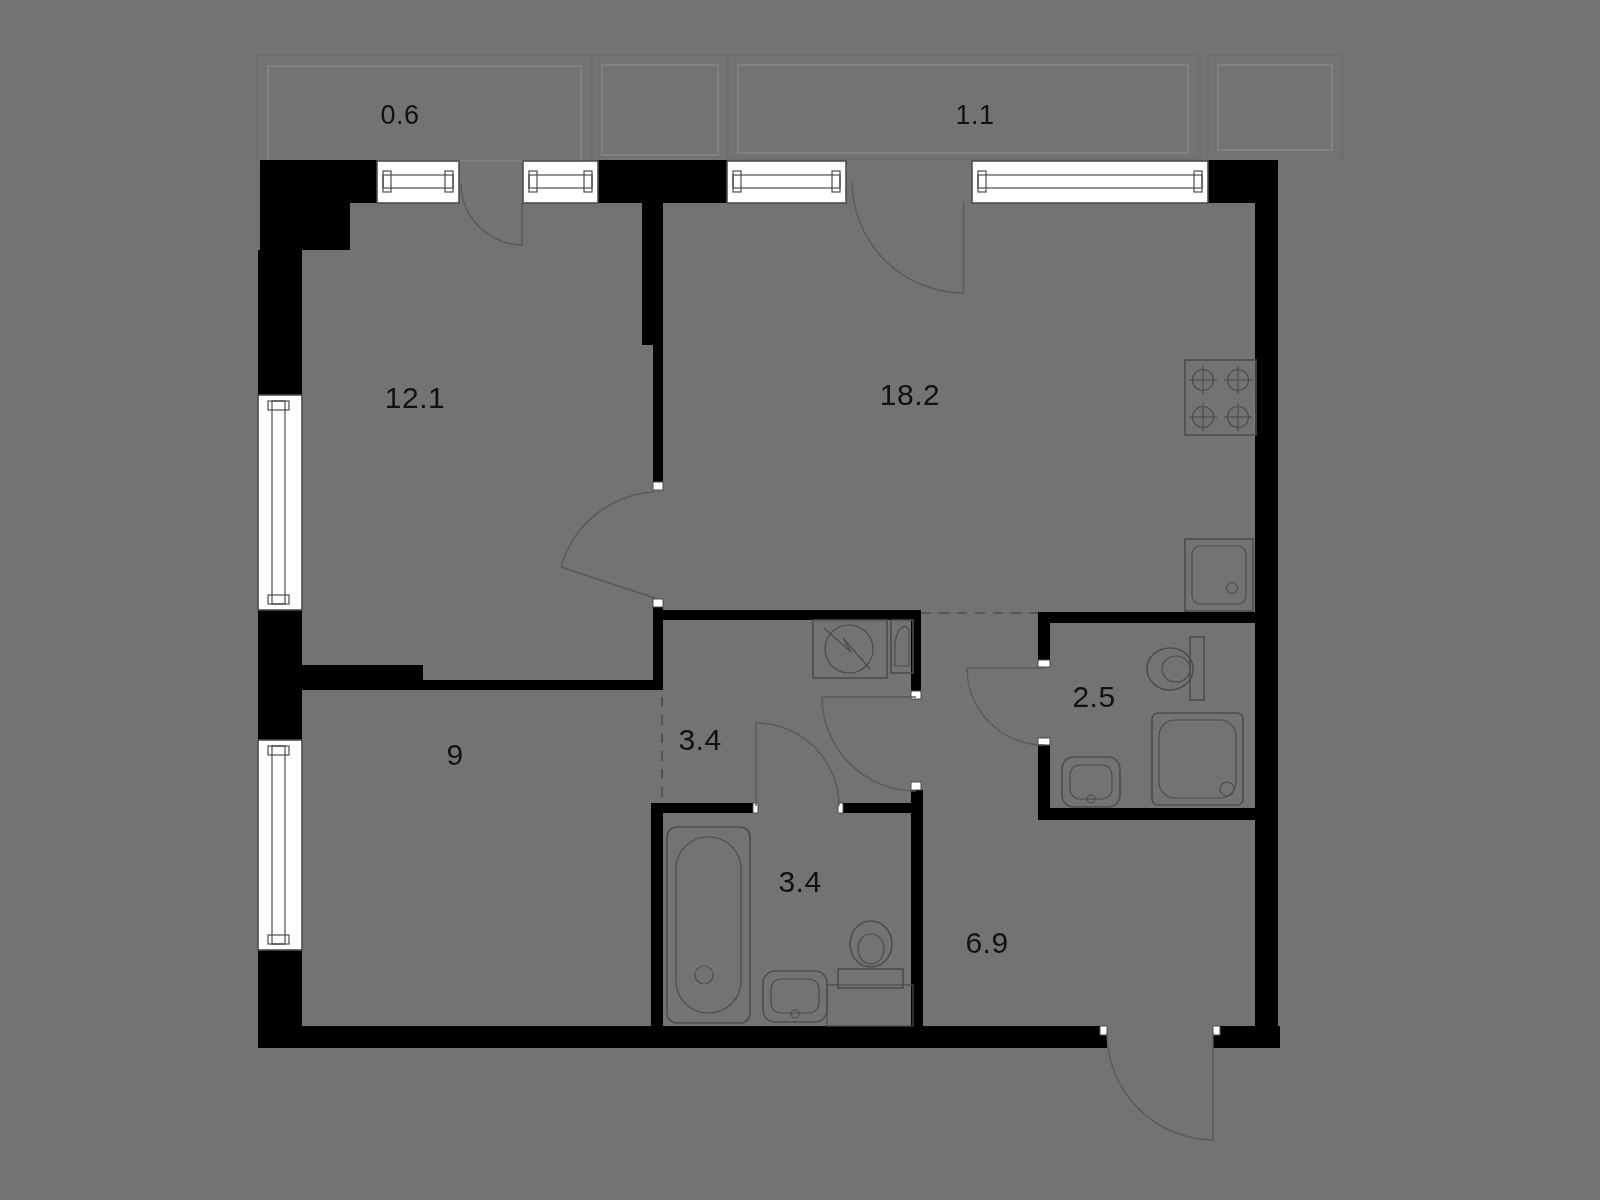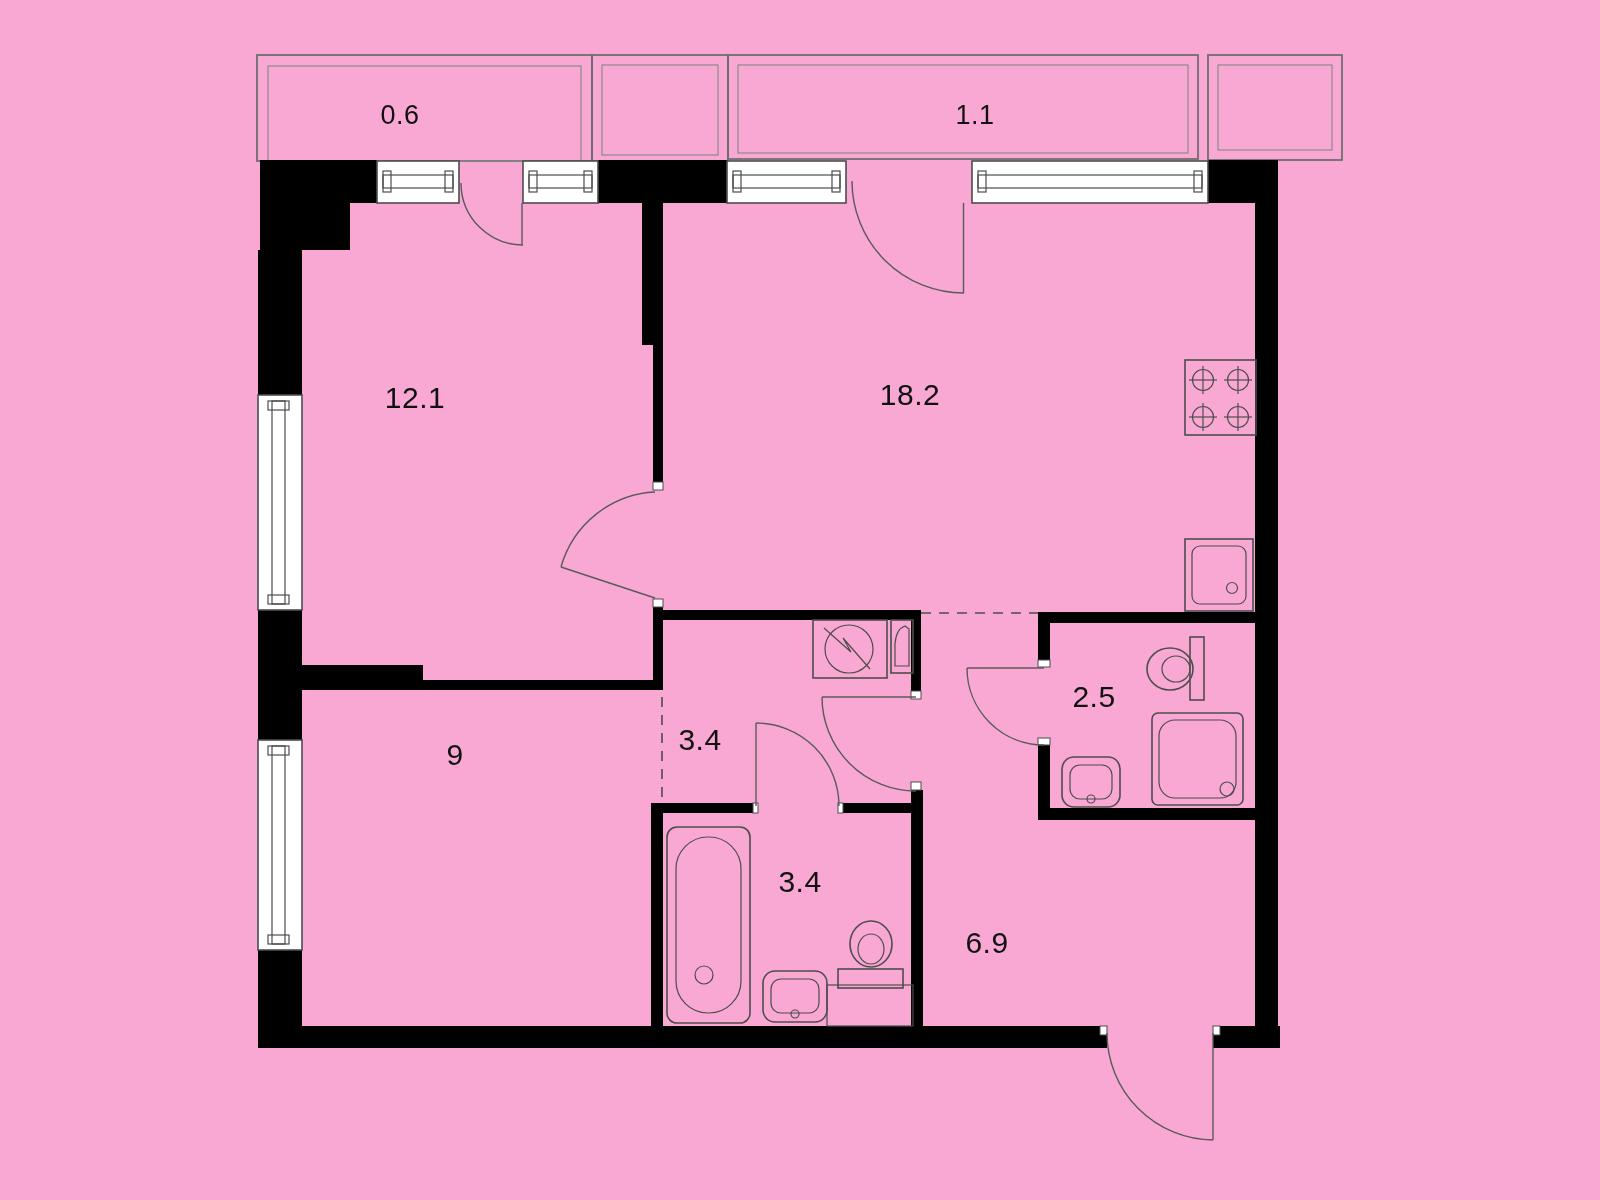--- a/index.html
+++ b/index.html
@@ -1,17 +1,17 @@
 <!DOCTYPE html>
 <html><head>
 <meta charset="utf-8">
 <style>
   html,body{margin:0;padding:0;background:#ffffff;}
   body{font-family:"Liberation Sans", sans-serif;}
-  .stage{width:1600px;height:1200px;position:relative;background:#f9a8d4;overflow:hidden;}
+  .stage{width:1600px;height:1200px;position:relative;background:#737373;overflow:hidden;}
   svg{display:block;}
   .wall{fill:#000;stroke:none;}
   .jamb{fill:#fff;stroke:#4d4d4d;stroke-width:1;}
   .thin{fill:none;stroke:#4d4d4d;stroke-width:1.6;}
   .thin2{fill:none;stroke:#4d4d4d;stroke-width:1.2;}
   .balc{fill:none;stroke:#6e6e6e;stroke-width:1.8;}
   .balci{fill:none;stroke:#8a8a8a;stroke-width:1.2;}
   .frame{fill:#fff;stroke:#4d4d4d;stroke-width:1.6;}
   .dash{fill:none;stroke:#4d4d4d;stroke-width:1.6;stroke-dasharray:10 8;}
   .arc{fill:none;stroke:#5a5a5a;stroke-width:1.4;}

